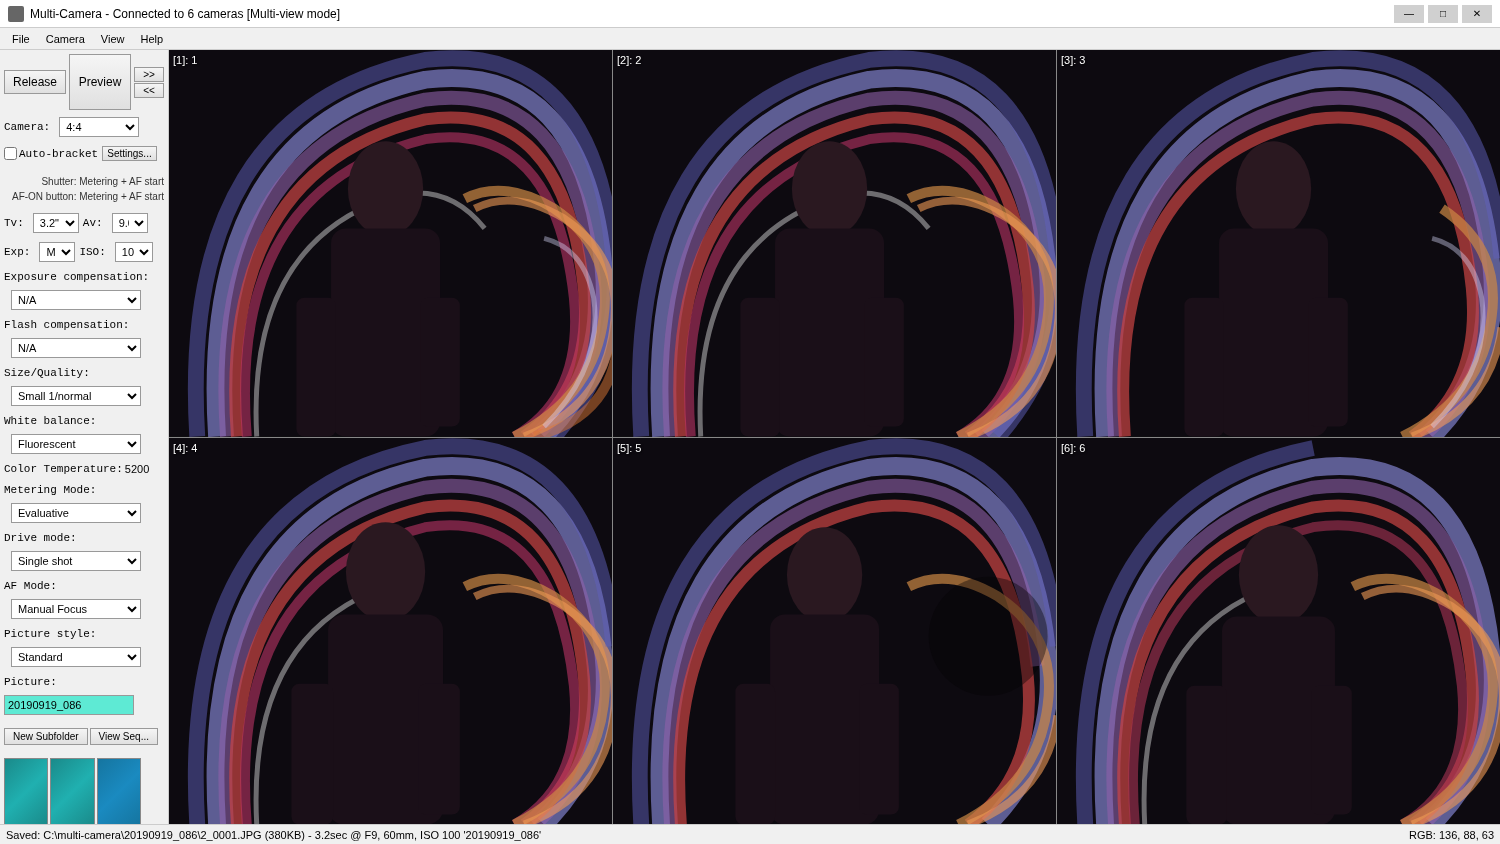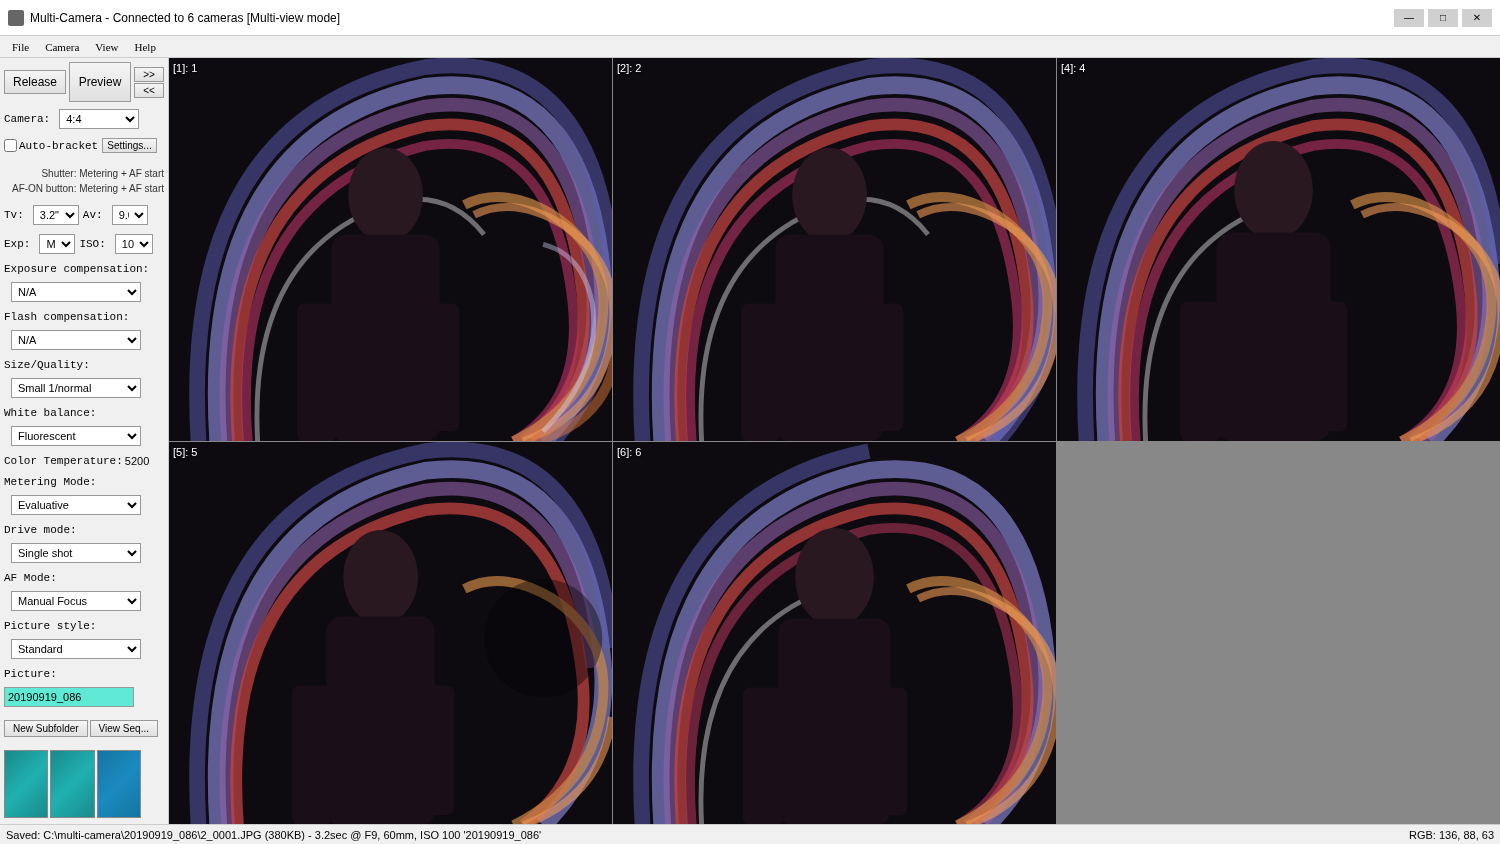--- a/index.html
+++ b/index.html
@@ -9,21 +9,21 @@
       font-family: 'Segoe UI', Tahoma, sans-serif;
       font-size: 11px;
       background: #f0f0f0;
       overflow: hidden;
       display: flex;
       flex-direction: column;
     }
 
     
     #title-bar {
-      height: 36px;
+      height: 28px;
       background: #fff;
       display: flex;
       align-items: center;
       padding: 0 8px;
       border-bottom: 1px solid #ccc;
       position: relative;
     }
     #title-bar .app-icon {
       width: 16px;
       height: 16px;
@@ -59,21 +59,20 @@
       background: #f0f0f0;
       display: flex;
       align-items: center;
       padding: 0 4px;
       border-bottom: 1px solid #ccc;
     }
     #menu-bar .menu-item {
       padding: 2px 8px;
       cursor: pointer;
       font-size: 11px;
-      font-family: Liberation Serif, serif;
     }
 
     
     #main-content {
       display: flex;
       flex: 1;
       overflow: hidden;
     }
 
     
@@ -104,21 +103,21 @@
       min-width: 30px;
       text-align: center;
     }
     .btn-release {
       flex: 1;
       padding: 4px 6px;
       font-size: 12px;
     }
     .btn-preview {
       flex: 1;
-      padding: 12px 6px;
+      padding: 20px 6px;
       font-size: 12px;
     }
 
     .nav-buttons {
       display: flex;
       flex-direction: column;
       gap: 1px;
     }
 
     select {
@@ -464,20 +463,41 @@
           <path d="M 360 390 Q 440 360 450 280 Q 460 210 400 170 Q 350 140 310 160" fill="none" stroke="#ee9955" stroke-width="8" opacity="0.6"></path>
           <path d="M 90 390 Q 80 200 220 150 Q 280 130 320 180" fill="none" stroke="#ffffff" stroke-width="5" opacity="0.4"></path>
           <ellipse cx="220" cy="140" rx="38" ry="48" fill="#2a1820"></ellipse>
           <rect x="165" y="180" width="110" height="210" rx="15" fill="#1a0f18"></rect>
           <rect x="130" y="250" width="40" height="140" rx="8" fill="#1a0f18"></rect>
           <rect x="255" y="250" width="40" height="130" rx="8" fill="#1a0f18"></rect>
         </svg>
       </div>
     </div>
 
+    <div class="grid-cell">
+      <div class="cell-label">
+        <span>[3]:</span> <span>3</span>
+      </div>
+      <div class="photo-bg">
+        <svg class="arc-svg" viewBox="0 0 450 390" preserveAspectRatio="xMidYMid slice">
+          <rect width="450" height="390" fill="#0d0a10"></rect>
+          <path d="M 50 390 Q 30 80 260 30 Q 420 10 440 220 Q 450 320 380 390" fill="none" stroke="#8080cc" stroke-width="18" opacity="0.7"></path>
+          <path d="M 60 390 Q 40 100 260 50 Q 410 30 430 230 Q 440 330 370 390" fill="none" stroke="#9060aa" stroke-width="14" opacity="0.6"></path>
+          <path d="M 70 390 Q 50 120 260 70 Q 400 50 420 240 Q 430 340 360 390" fill="none" stroke="#cc4444" stroke-width="12" opacity="0.7"></path>
+          <path d="M 350 390 Q 430 350 440 270 Q 450 200 390 160" fill="none" stroke="#cc8844" stroke-width="10" opacity="0.7"></path>
+          <path d="M 360 390 Q 440 360 450 280" fill="none" stroke="#ee9955" stroke-width="8" opacity="0.6"></path>
+          <path d="M 30 390 Q 10 60 260 10 Q 430 -10 450 210" fill="none" stroke="#6060bb" stroke-width="16" opacity="0.5"></path>
+          <path d="M 380 380 Q 440 320 430 250 Q 420 200 380 190" fill="none" stroke="#ddddff" stroke-width="5" opacity="0.4"></path>
+          <ellipse cx="220" cy="140" rx="38" ry="48" fill="#2a1820"></ellipse>
+          <rect x="165" y="180" width="110" height="210" rx="15" fill="#1a0f18"></rect>
+          <rect x="130" y="250" width="40" height="140" rx="8" fill="#1a0f18"></rect>
+          <rect x="255" y="250" width="40" height="130" rx="8" fill="#1a0f18"></rect>
+        </svg>
+      </div>
+    </div>
 
     <div class="grid-cell">
       <div class="cell-label">
         <span>[4]:</span> <span>4</span>
       </div>
       <div class="photo-bg">
         <svg class="arc-svg" viewBox="0 0 450 390" preserveAspectRatio="xMidYMid slice">
           <rect width="450" height="390" fill="#0d0a10"></rect>
           <path d="M 50 390 Q 30 80 260 30 Q 420 10 440 220 Q 450 320 380 390" fill="none" stroke="#8080cc" stroke-width="18" opacity="0.7"></path>
           <path d="M 60 390 Q 40 100 260 50 Q 410 30 430 230 Q 440 330 370 390" fill="none" stroke="#9060aa" stroke-width="14" opacity="0.6"></path>

